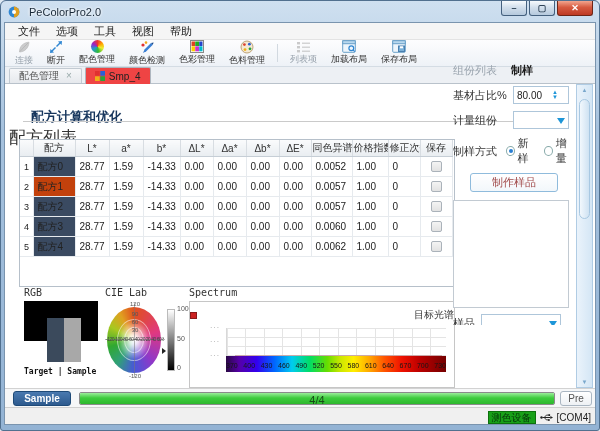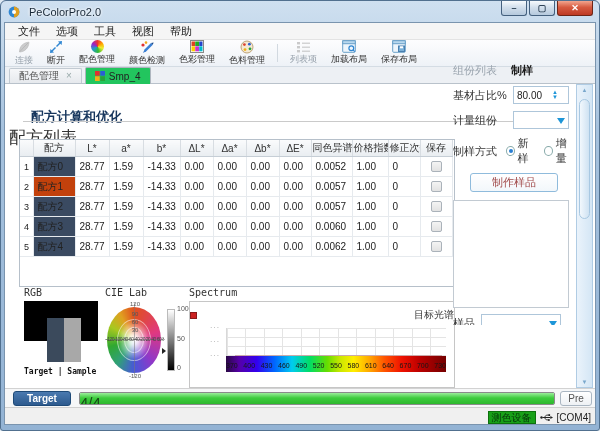--- a/index.html
+++ b/index.html
@@ -21,21 +21,21 @@
   .toolbar{height:27px;background:linear-gradient(#fdfdfe,#eef2f7);border-bottom:1px solid #d4dce4;display:flex;align-items:stretch;padding-left:3px;}
   .tool-btn{display:flex;flex-direction:column;align-items:center;justify-content:center;padding:0 7px;font-size:9px;color:#333;}
   .tool-btn .tool-icon{height:14px;display:flex;align-items:center;justify-content:center;}
   .tool-btn.disabled{color:#9aa4ae;}
   .tool-btn.disabled .tool-icon{filter:grayscale(1);opacity:.65;}
   .tool-sep{width:1px;background:#d2d9e0;margin:4px 5px;}
   .tool-label{white-space:nowrap;}
   .tabbar{height:17px;background:#edf0f4;border-bottom:1px solid #b9c2cb;display:flex;align-items:flex-end;padding-left:4px;}
   .tab{height:15px;display:flex;align-items:center;padding:0 9px;font-size:10px;color:#555;
     background:linear-gradient(#f6f7f9,#e6e9ed);border:1px solid #c2cad2;border-bottom:none;border-radius:2px 2px 0 0;margin-right:3px;}
-  .tab.active{background:#22c55e;color:#222;height:17px;margin-bottom:-1px;border-color:#aeb6bf;}
+  .tab.active{background:#ef4444;color:#222;height:17px;margin-bottom:-1px;border-color:#aeb6bf;}
   .tab-close{margin-left:7px;color:#9aa;font-size:10px;line-height:8px;}
   .tab-icon{display:inline-block;margin-right:4px;line-height:0;}
   
   .content{position:absolute;top:61px;left:0;width:590px;height:304px;background:#fff;}
   .page-title{position:absolute;left:26px;top:12px;font-size:13px;font-weight:bold;color:#17365d;margin-top:12px;}
   .hrule{position:absolute;left:18px;width:544px;top:37px;border-top:1px solid #cacaca;}
   .section-label{position:absolute;left:4px;top:42px;font-size:17px;color:#333;}
   .recipe-box{position:absolute;left:14px;top:55px;width:436px;height:148px;border:1px solid #b6c0ca;overflow:hidden;background:#fff;}
   table.recipe{border-collapse:collapse;table-layout:fixed;width:432px;font-size:10px;}
   table.recipe th{height:15px;background:linear-gradient(#fafbfc,#e9edf1);border-right:1px solid #d8dde2;border-bottom:1px solid #c6ced6;
@@ -99,21 +99,21 @@
   
   .vscroll{position:absolute;left:571px;top:61px;width:17px;height:304px;background:linear-gradient(90deg,#eaf3fb,#d4e6f5);border:1px solid #b0cce4;}
   .vs-thumb{position:absolute;left:2px;top:14px;width:11px;height:120px;background:linear-gradient(90deg,#f2f8fd,#cfe2f2);border:1px solid #a8c8e2;border-radius:6px;}
   .vs-arrow{position:absolute;left:0;width:15px;text-align:center;font-size:6px;color:#7aa8cc;}
   
   .bottombar{position:absolute;left:0;right:0;top:365px;height:19px;background:#f6f7f8;border-top:1px solid #d2d2d2;}
   .reset-btn{position:absolute;left:8px;top:2px;width:58px;height:15px;background:linear-gradient(#4a7ab0,#2d5a8e);border:1px solid #1e4a78;border-radius:3px;
     color:#fff;font-size:10px;font-weight:bold;text-align:center;line-height:14px;}
   .progress{position:absolute;left:74px;right:40px;top:3px;height:13px;border:1px solid #8a8a8a;border-radius:2px;background:#fff;overflow:hidden;}
   .progress-fill{height:100%;background:linear-gradient(#9aee9a,#3ecc3e 45%,#2db82d);}
-  .progress-text{position:absolute;left:0;right:0;top:1px;font-size:15px;color:#174a17;}
+  .progress-text{position:absolute;left:0;right:0;top:1px;text-align:center;font-size:11px;color:#174a17;}
   .pre-btn{position:absolute;right:3px;top:2px;width:32px;height:15px;background:linear-gradient(#fff,#eef1f4);border:1px solid #aab6c2;border-radius:3px;
     color:#555;font-size:10px;text-align:center;line-height:13px;}
   .statusbar{position:absolute;left:0;right:0;top:384px;height:19px;background:#f0f0f0;border-top:1px solid #d0d0d0;
     display:flex;justify-content:flex-end;align-items:center;padding-right:4px;gap:4px;font-size:10px;color:#222;}
   .device-badge{background:#18a018;border:1px solid #0c700c;color:#06380a;padding:0 3px;height:13px;line-height:12px;font-size:10px;}
 </style>
 </head>
 <body>
 
 <div class="window">
@@ -482,21 +482,21 @@
 
     </div>
 
     <div class="vscroll">
       <div class="vs-arrow" style="top:2px;">▲</div>
       <div class="vs-thumb"></div>
       <div class="vs-arrow" style="bottom:2px;">▼</div>
     </div>
 
     <div class="bottombar">
-      <div class="reset-btn">Target</div>
+      <div class="reset-btn">Sample</div>
       <div class="progress">
         <div class="progress-fill" id="progress-fill" style="width: 100%; background: linear-gradient(rgb(154, 238, 154), rgb(62, 204, 62) 45%, rgb(45, 184, 45));"></div>
         <div class="progress-text">4/4</div>
       </div>
       <div class="pre-btn">Pre</div>
     </div>
 
     <div class="statusbar">
       <span class="device-badge" style="background: rgb(24, 160, 24);">测色设备</span>
       <span style="line-height:0;"><svg width="13" height="11" viewBox="0 0 13 11">

